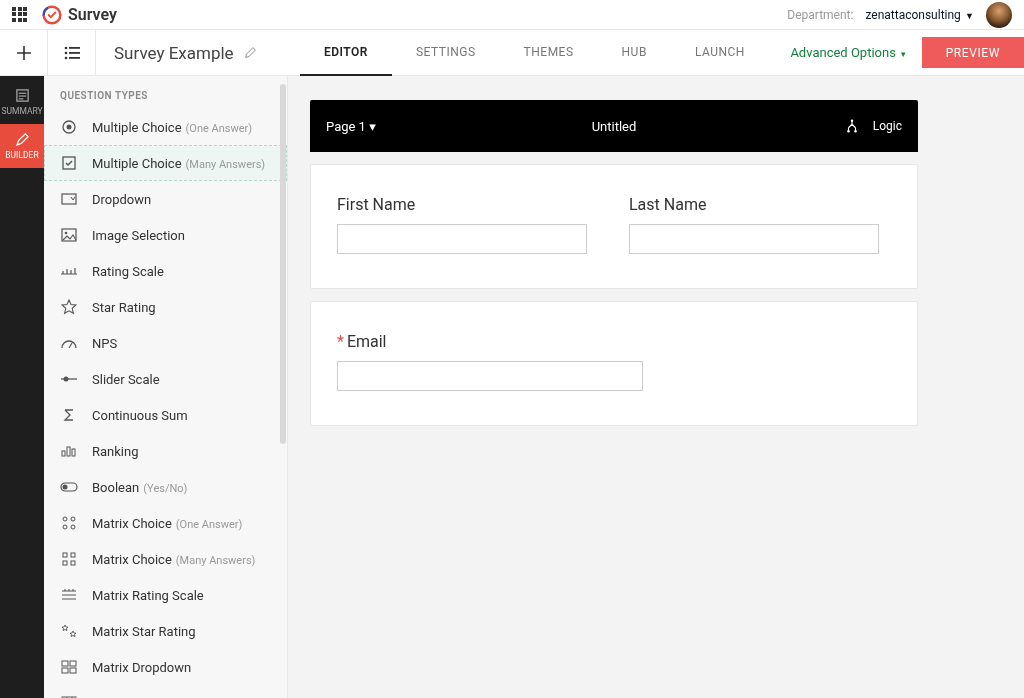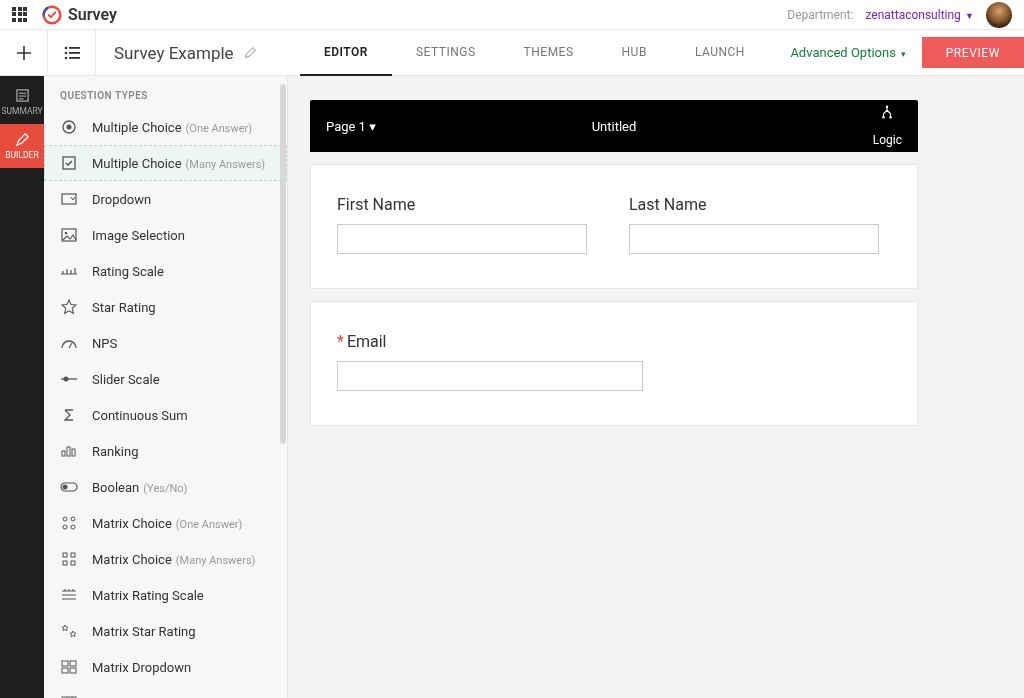--- a/index.html
+++ b/index.html
@@ -6,21 +6,21 @@
     body { font-family: -apple-system, BlinkMacSystemFont, "Segoe UI", Roboto, Arial, sans-serif; font-size: 13px; color: #333; background: #fff; width: 1024px; height: 698px; overflow: hidden; }
     
     
     .top-header { height: 30px; display: flex; align-items: center; padding: 0 12px; border-bottom: 1px solid #e8e8e8; }
     .apps-icon { width: 16px; height: 16px; display: grid; grid-template-columns: repeat(3, 1fr); gap: 1px; cursor: pointer; margin-right: 14px; }
     .apps-icon span { width: 4px; height: 4px; background: #333; }
     .logo { display: flex; align-items: center; gap: 6px; font-weight: 600; font-size: 16px; }
     .logo-circle { width: 20px; height: 20px; }
     .top-right { margin-left: auto; display: flex; align-items: center; gap: 12px; font-size: 12px; color: #666; }
     .dept-label { color: #999; }
-    .org-name { color: #6d28d9; cursor: pointer; }
+    .org-name { color: #0f172a; cursor: pointer; }
     .avatar { width: 26px; height: 26px; border-radius: 50%; background: radial-gradient(circle at 50% 35%, #d9a070 0%, #8a5a30 45%, #2a1a10 80%); cursor: pointer; }
     .caret { font-size: 9px; margin-left: 2px; }
 
     
     .toolbar-row { height: 46px; display: flex; align-items: stretch; border-bottom: 1px solid #e8e8e8; }
     .toolbar-left { display: flex; align-items: stretch; }
     .tl-btn { width: 48px; display: flex; align-items: center; justify-content: center; border-right: 1px solid #e8e8e8; cursor: pointer; font-size: 18px; }
     .survey-title { display: flex; align-items: center; padding: 0 18px; gap: 10px; font-size: 17px; color: #444; }
     .pencil { font-size: 13px; color: #888; cursor: pointer; }
 
@@ -47,21 +47,21 @@
     .qtype-icon { width: 18px; height: 18px; display: flex; align-items: center; justify-content: center; color: #555; flex-shrink: 0; }
     .qtype-hint { color: #999; font-size: 11px; margin-left: 4px; }
     .panel-scroll { position: absolute; right: 1px; top: 8px; width: 6px; height: 360px; background: #d8d8d8; border-radius: 3px; }
 
     .canvas { flex: 1; background: #f3f3f3; padding: 24px 22px; display: flex; gap: 20px; overflow: auto; }
     .canvas-main { flex: 1; max-width: 608px; }
     .page-bar { background: #000; color: #fff; height: 52px; display: flex; align-items: center; padding: 0 16px; border-radius: 2px 2px 0 0; font-size: 13px; }
     .page-bar .center { position: absolute; left: 50%; transform: translateX(-50%); }
     .page-bar-wrap { position: relative; }
     .page-label { cursor: pointer; }
-    .logic { margin-left: auto; display: flex; align-items: center; gap: 14px; cursor: pointer; font-size: 12px; flex-direction: column; }
+    .logic { margin-left: auto; display: flex; align-items: center; gap: 14px; cursor: pointer; font-size: 12px; }
 
     .question-card { background: #fff; border: 1px solid #e6e6e6; border-radius: 2px; padding: 30px 26px 34px; margin-top: 12px; }
     .two-col { display: flex; gap: 30px; }
     .two-col > div { flex: 1; }
     .field-label { font-size: 16px; color: #333; margin-bottom: 10px; }
     .field-label .req { color: #e74c3c; margin-right: 3px; }
     .text-input { width: 100%; height: 30px; border: 1px solid #ccc; padding: 4px 8px; font-size: 13px; max-width: 250px; }
     .email-row .text-input { max-width: 306px; }
 
     .page-nav { width: 60px; display: flex; flex-direction: column; align-items: flex-start; }

